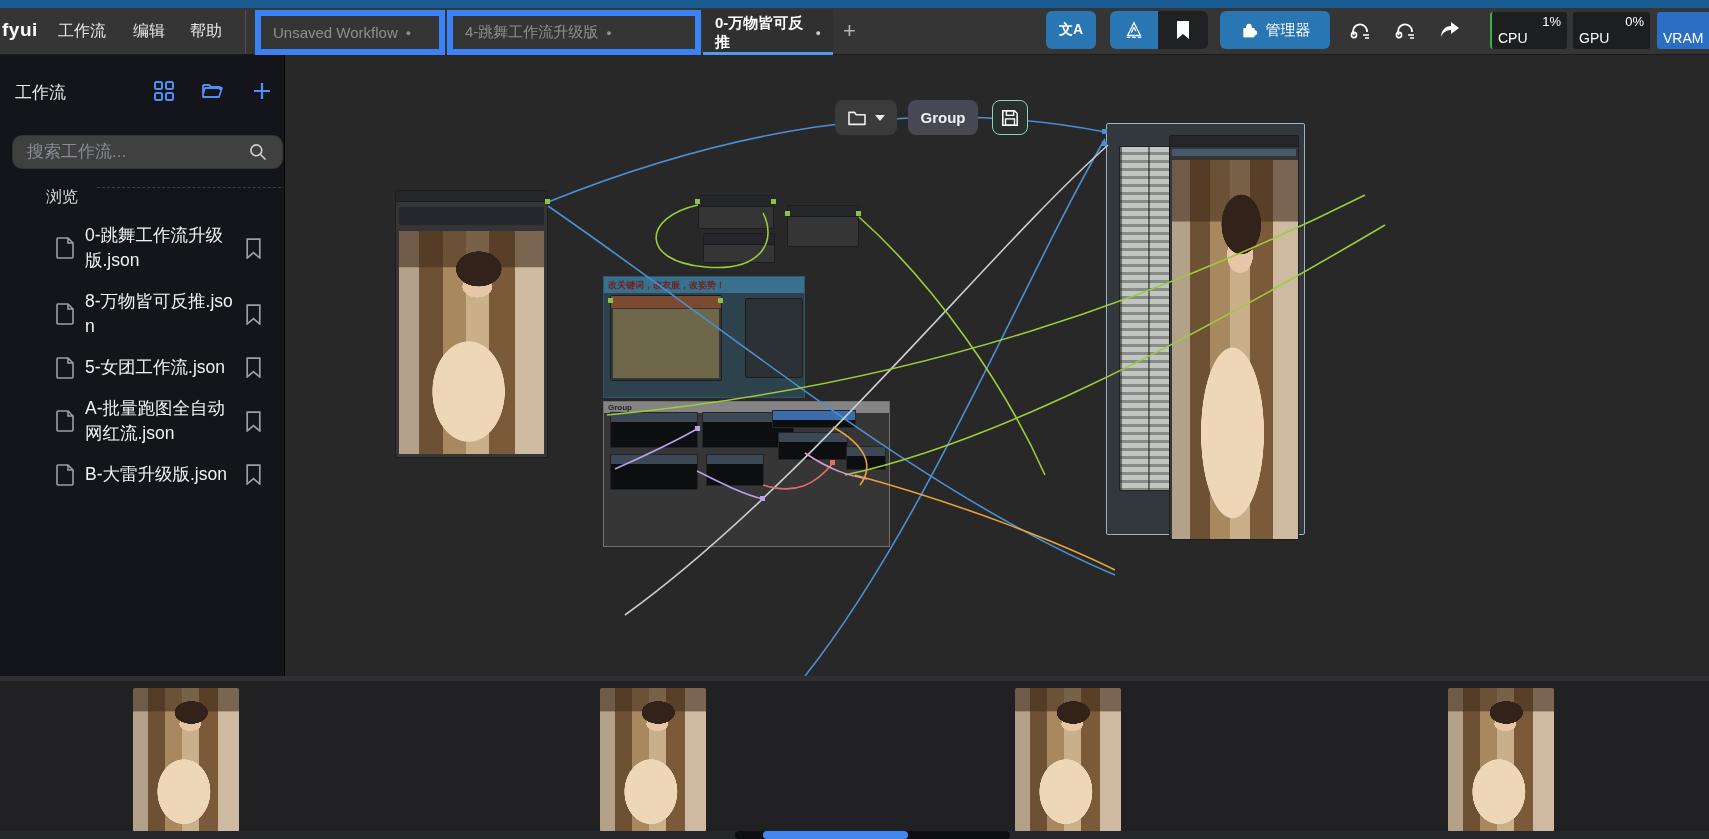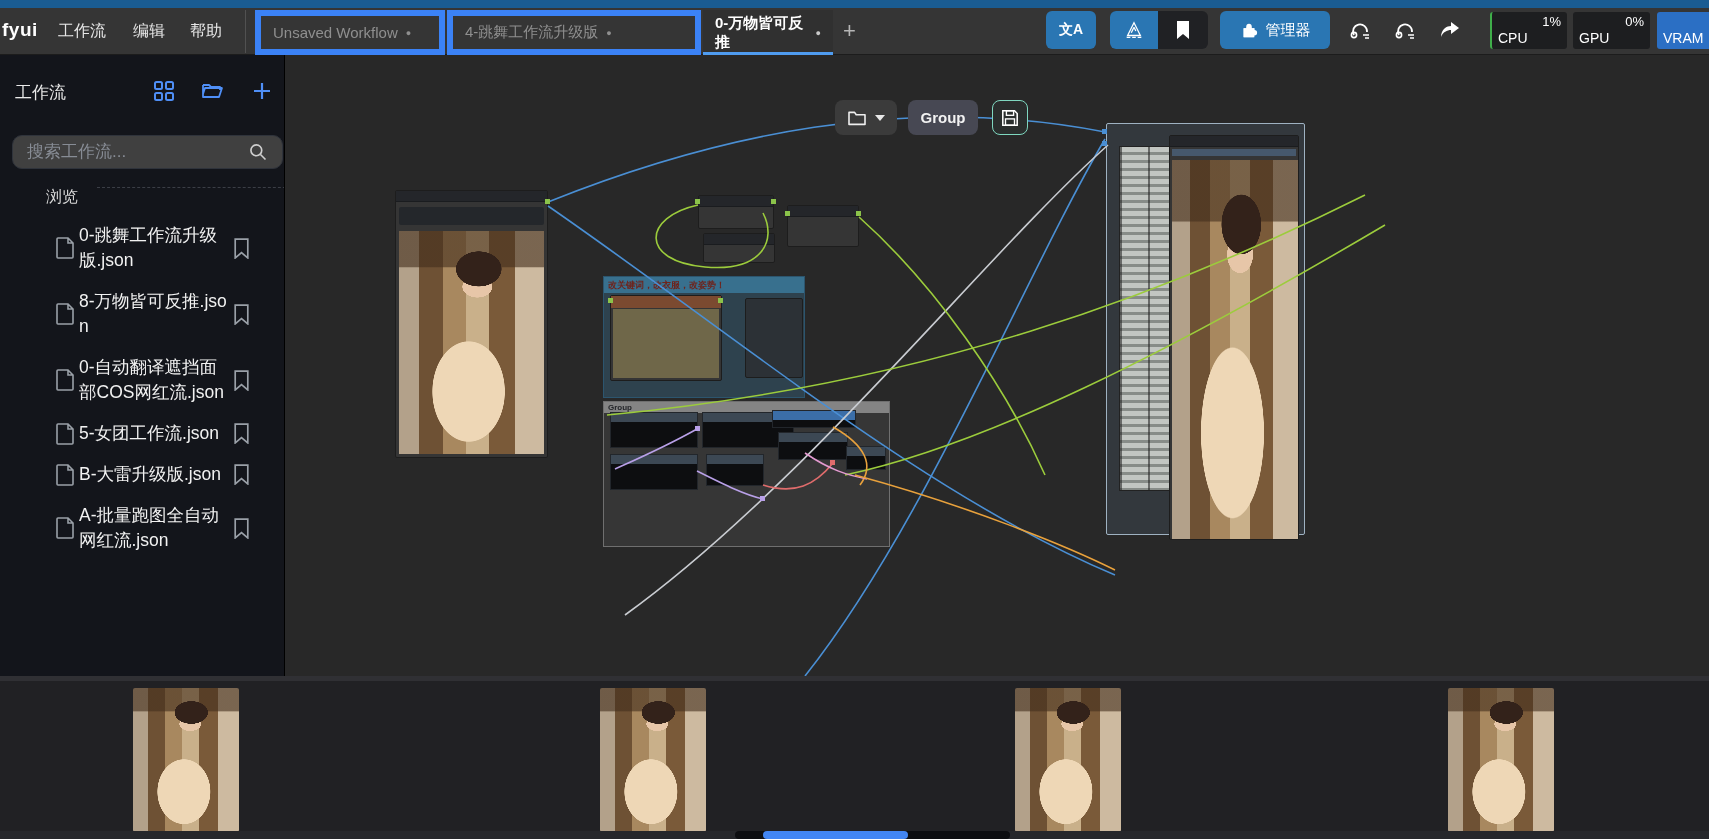--- a/index.html
+++ b/index.html
@@ -45,21 +45,21 @@
   #sidebar { left:0; top:55px; width:285px; height:621px; background:#13151b; border-right:1px solid #000; overflow:hidden; }
   #sb-title { left:15px; top:26px; font-size:17px; color:#eaeaea; }
   .sb-ico { top:24px; width:24px; height:24px; }
   #sb-search { left:12px; top:80px; width:271px; height:34px; background:#404040; border:1px solid #2f333b; border-radius:10px; display:flex; align-items:center; padding:0 14px; }
   #sb-search input { flex:1; background:transparent; border:none; outline:none; color:#cfcfcf; font-size:17px; font-family:"Liberation Sans",sans-serif; }
   #sb-search input::placeholder { color:#878c95; }
   #sb-browse { left:13px; top:132px; width:260px; display:flex; gap:19px;margin-left:33px; }
   #sb-browse .cap { font-size:16px; color:#d8d8d8; }
   #sb-browse .dash { flex:1; border-top:1px dashed #3b3e46; }
   #sb-list { left:0; top:160px; width:285px; height:461px; overflow:hidden; }
-  .sb-item { display:flex; align-items:center; padding:8px 0 8px 56px; gap:4px; cursor:pointer; }
+  .sb-item { display:flex; align-items:center; padding:8px 0 8px 56px; gap:10px; cursor:pointer; }
   .sb-item .fname { width:150px; font-size:17.5px; line-height:25px; color:#f2f2f2; word-break:break-all; }
   .sb-item svg { flex:none; }
 
   
   #canvas { left:285px; top:55px; width:1424px; height:621px; background:#282828; overflow:hidden; }
   .cv-btn { top:45px; height:35px; border-radius:8px; display:flex; align-items:center; justify-content:center; gap:8px; }
   #cv-folder { left:550px; width:62px; background:#3b3b3b; }
   #cv-models { left:623px; width:70px; background:#474853; color:#f2f2f2; font-weight:bold; font-size:15px; }
   #cv-save { left:707px; width:36px; background:#2a2e2d; border:1px solid #7fd8c0; }
   .caret { width:0; height:0; border-left:5px solid transparent; border-right:5px solid transparent; border-top:6px solid #e8e8e8; }
@@ -233,48 +233,39 @@
         </svg>
       <span class="fname">8-万物皆可反推.json</span>
       <svg width="17" height="21" viewBox="0 0 16 20">
           <path d="M2 1 h12 v18 l-6 -5 l-6 5 Z" fill="none" stroke="#9aa0a8" stroke-width="1.6"></path>
         </svg>
     </div>
     <div class="sb-item">
       <svg width="19" height="22" viewBox="0 0 19 22">
           <path d="M2 1 h10 l5 5 v14 a1 1 0 0 1 -1 1 h-14 a1 1 0 0 1 -1 -1 v-18 a1 1 0 0 1 1 -1 Z M12 1 v5 h5" fill="none" stroke="#9aa0a8" stroke-width="1.6"></path>
         </svg>
-      <span class="fname">0-自动翻译遮挡面部COS网红流.json</span>
-      <svg width="17" height="21" viewBox="0 0 16 20">
-          <path d="M2 1 h12 v18 l-6 -5 l-6 5 Z" fill="none" stroke="#9aa0a8" stroke-width="1.6"></path>
-        </svg>
-    </div>
-    <div class="sb-item">
-      <svg width="19" height="22" viewBox="0 0 19 22">
-          <path d="M2 1 h10 l5 5 v14 a1 1 0 0 1 -1 1 h-14 a1 1 0 0 1 -1 -1 v-18 a1 1 0 0 1 1 -1 Z M12 1 v5 h5" fill="none" stroke="#9aa0a8" stroke-width="1.6"></path>
-        </svg>
       <span class="fname">5-女团工作流.json</span>
       <svg width="17" height="21" viewBox="0 0 16 20">
           <path d="M2 1 h12 v18 l-6 -5 l-6 5 Z" fill="none" stroke="#9aa0a8" stroke-width="1.6"></path>
         </svg>
     </div>
     <div class="sb-item">
       <svg width="19" height="22" viewBox="0 0 19 22">
           <path d="M2 1 h10 l5 5 v14 a1 1 0 0 1 -1 1 h-14 a1 1 0 0 1 -1 -1 v-18 a1 1 0 0 1 1 -1 Z M12 1 v5 h5" fill="none" stroke="#9aa0a8" stroke-width="1.6"></path>
         </svg>
+      <span class="fname">A-批量跑图全自动网红流.json</span>
+      <svg width="17" height="21" viewBox="0 0 16 20">
+          <path d="M2 1 h12 v18 l-6 -5 l-6 5 Z" fill="none" stroke="#9aa0a8" stroke-width="1.6"></path>
+        </svg>
+    </div>
+    <div class="sb-item">
+      <svg width="19" height="22" viewBox="0 0 19 22">
+          <path d="M2 1 h10 l5 5 v14 a1 1 0 0 1 -1 1 h-14 a1 1 0 0 1 -1 -1 v-18 a1 1 0 0 1 1 -1 Z M12 1 v5 h5" fill="none" stroke="#9aa0a8" stroke-width="1.6"></path>
+        </svg>
       <span class="fname">B-大雷升级版.json</span>
-      <svg width="17" height="21" viewBox="0 0 16 20">
-          <path d="M2 1 h12 v18 l-6 -5 l-6 5 Z" fill="none" stroke="#9aa0a8" stroke-width="1.6"></path>
-        </svg>
-    </div>
-    <div class="sb-item">
-      <svg width="19" height="22" viewBox="0 0 19 22">
-          <path d="M2 1 h10 l5 5 v14 a1 1 0 0 1 -1 1 h-14 a1 1 0 0 1 -1 -1 v-18 a1 1 0 0 1 1 -1 Z M12 1 v5 h5" fill="none" stroke="#9aa0a8" stroke-width="1.6"></path>
-        </svg>
-      <span class="fname">A-批量跑图全自动网红流.json</span>
       <svg width="17" height="21" viewBox="0 0 16 20">
           <path d="M2 1 h12 v18 l-6 -5 l-6 5 Z" fill="none" stroke="#9aa0a8" stroke-width="1.6"></path>
         </svg>
     </div>
   </div>
 </div>
 
 <div id="canvas" class="abs">
 
   <div class="group-blue">

